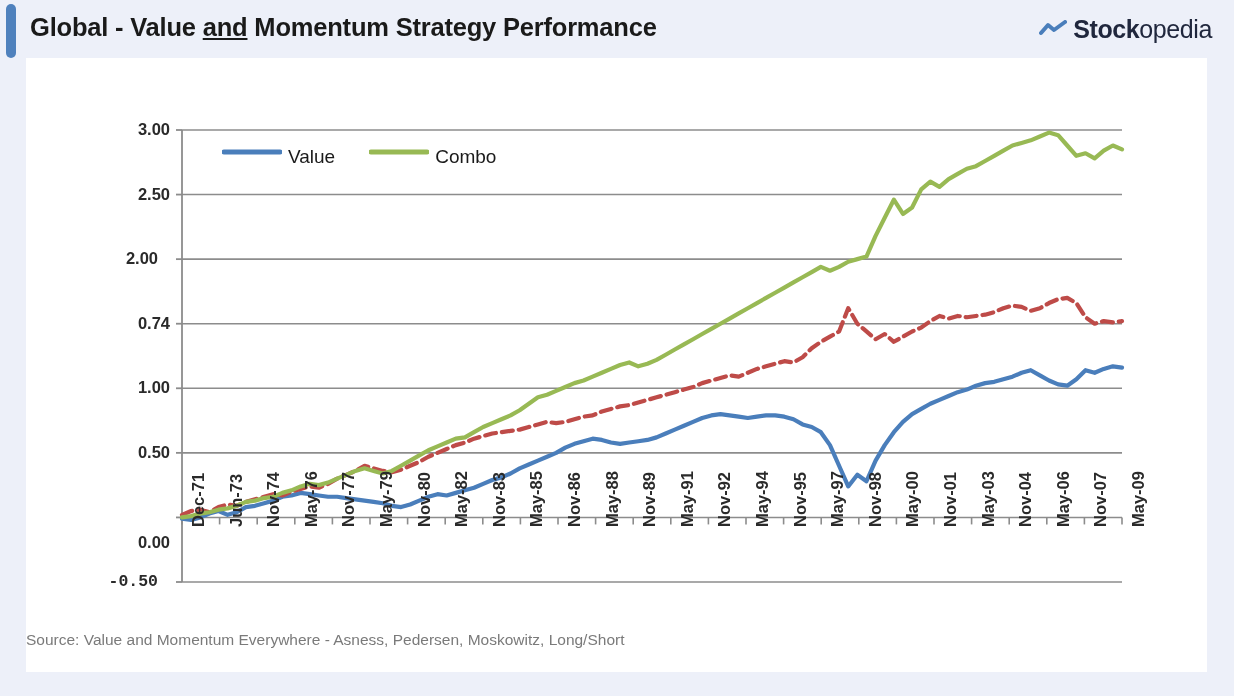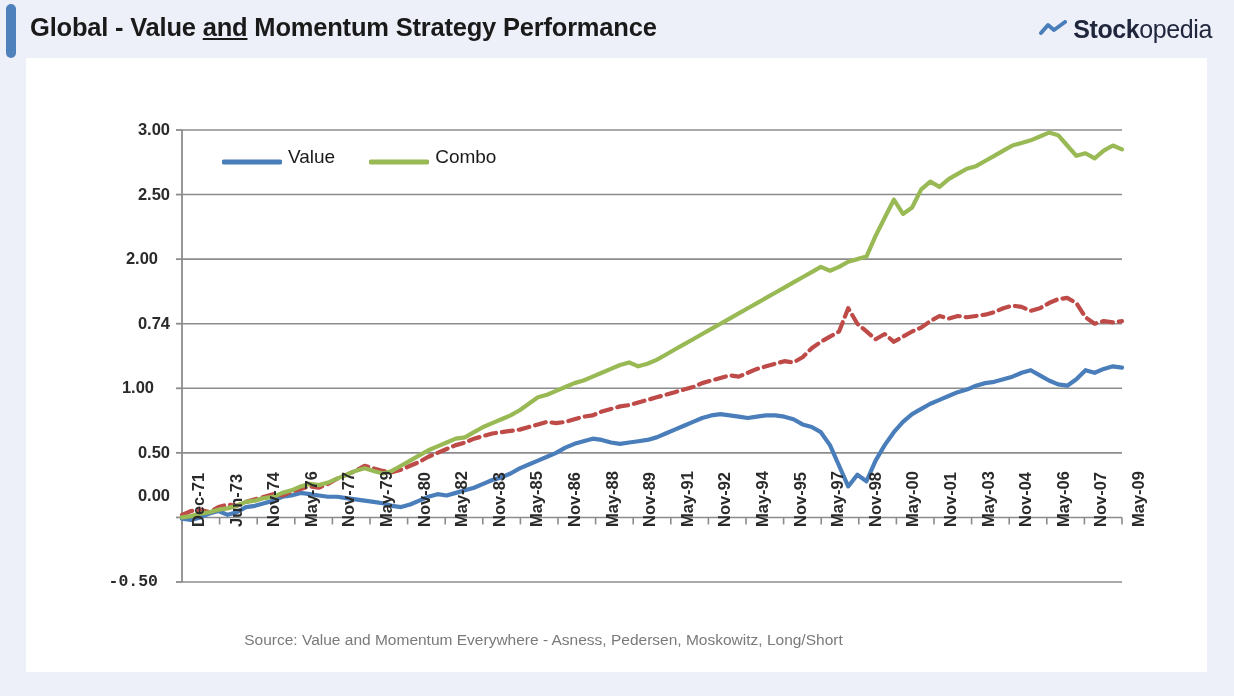--- a/index.html
+++ b/index.html
@@ -114,35 +114,34 @@
   #legend {
     position: absolute;
     display: flex;
     align-items: center;
     gap: 34px;
     left: 196px;
     top: 88px;
   }
   .legend-item {
     display: flex;
-    align-items: flex-end;
+    align-items: flex-start;
     gap: 6px;
   }
   .legend-label {
     font-size: 19px;
     color: #1a1a1a;
     white-space: nowrap;
   }
 
   #source-note {
     position: absolute;
     left: 0;
     top: 573px;
     width: 1035px;
-    text-align: center;
     font-size: 15.5px;
     color: #7a7a7a;
     white-space: nowrap;
   }
 </style>
 </head>
 <body>
 
 <div id="page">
 
@@ -222,23 +221,23 @@
           <div class="legend-item">
             <svg width="60" height="12">
               <line x1="2" x2="58" y1="6" y2="6" stroke="#98b954" stroke-width="5" stroke-linecap="round"></line>
             </svg>
             <span class="legend-label">Combo</span>
           </div>
         </div>
 
       <div id="source-note">Source:  Value and Momentum Everywhere - Asness, Pedersen, Moskowitz, Long/Short</div>
     <div class="ytick-label" style="left: 76px; top: 514px; font-family: Liberation Mono, monospace;">-0.50</div>
-        <div class="ytick-label" style="left: 88px; top: 428px;">0.00</div>
+        <div class="ytick-label" style="left: 88px; top: 475px;">0.00</div>
         <div class="ytick-label" style="left: 88px; top: 384.857px;">0.50</div>
-        <div class="ytick-label" style="left: 72px; top: 320.286px;">1.00</div>
+        <div class="ytick-label" style="left: 88px; top: 320.286px;">1.00</div>
         <div class="ytick-label" style="left: 88px; top: 255.714px;">0.74</div>
         <div class="ytick-label" style="left: 88px; top: 191.143px; text-align: center;">2.00</div>
         <div class="ytick-label" style="left: 88px; top: 126.571px;">2.50</div>
         <div class="ytick-label" style="left: 88px; top: 62px;">3.00</div>
         <div class="xtick-label" style="left: 163px; top: 469.429px;">Dec-71</div>
         <div class="xtick-label" style="left: 200.6px; top: 469.429px;">Jun-73</div>
         <div class="xtick-label" style="left: 238.2px; top: 469.429px;">Nov-74</div>
         <div class="xtick-label" style="left: 275.8px; top: 469.429px;">May-76</div>
         <div class="xtick-label" style="left: 313.4px; top: 469.429px;">Nov-77</div>
         <div class="xtick-label" style="left: 351px; top: 469.429px;">May-79</div>

